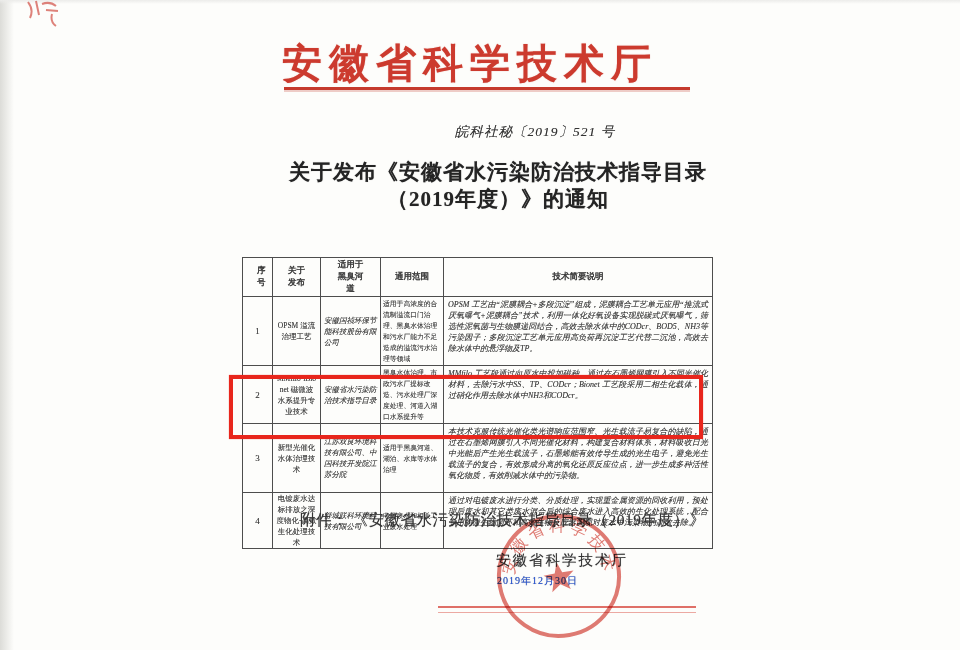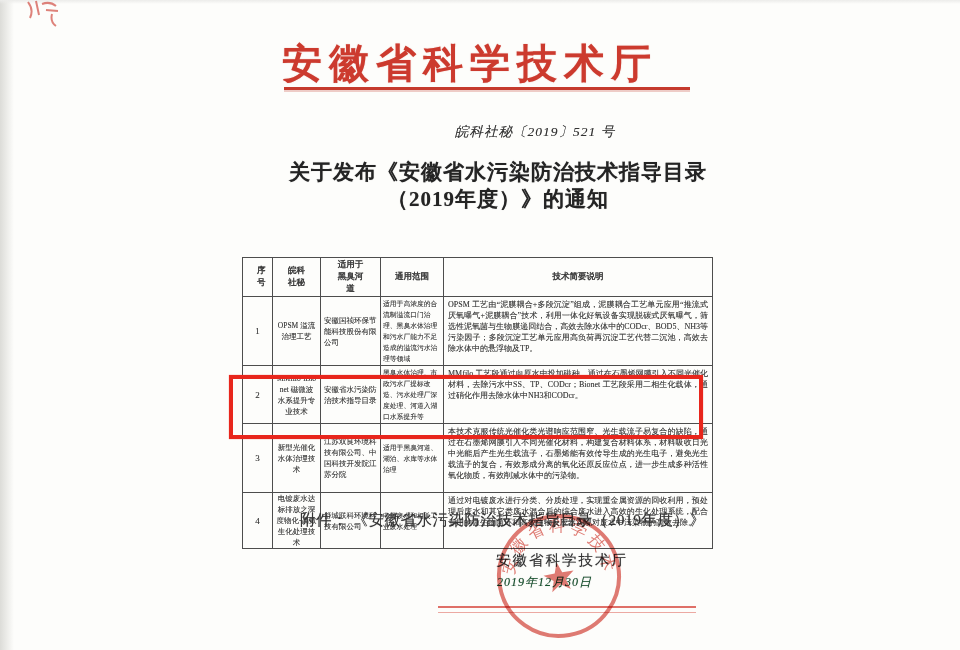--- a/index.html
+++ b/index.html
@@ -24,34 +24,34 @@
     font-size:21px;font-weight:bold;line-height:27px;color:#242424;letter-spacing:1px;
     text-shadow:0 0 .7px rgba(20,20,20,.5);margin-left:28px;}
 
   table.tech{position:absolute;left:242px;top:257px;width:470px;border-collapse:collapse;
     table-layout:fixed;background:transparent;}
   table.tech th,table.tech td{border:1px solid #4d4d4d;overflow:hidden;
     color:#3f3f3f;text-shadow:0 0 .5px rgba(50,50,50,.55);}
   table.tech th{font-size:8.5px;font-weight:bold;height:12px;padding:1px 14px;text-align:center;}
   td.c-no{font-size:9px;text-align:center;vertical-align:middle;}
   td.c-name{font-size:7.5px;line-height:11px;padding:0 3px;vertical-align:middle;word-break:break-all;text-align:center;}
-  td.c-prov{font-size:7.5px;line-height:11px;padding:1px 3px;vertical-align:middle;word-break:break-all;}
+  td.c-prov{font-size:7.5px;line-height:11px;padding:1px 3px;vertical-align:middle;word-break:break-all;font-style:italic;}
   td.c-scope{font-size:6.8px;line-height:11px;padding:1px 2px;vertical-align:middle;word-break:break-all;}
-  td.c-sum{font-size:8px;line-height:11px;padding:2px 4px;vertical-align:top;text-align:justify;word-break:break-all;}
+  td.c-sum{font-size:8px;line-height:11px;padding:2px 4px;vertical-align:top;text-align:justify;word-break:break-all;font-style:italic;}
   tr.row1 td{height:62px;} tr.row2 td{height:42px;} tr.row3 td{height:64px;} tr.row4 td{height:46px;margin-top:16px;}
 
   .red-box{position:absolute;left:229px;top:375px;width:466px;height:56px;
     border:4px solid #e8261c;z-index:6;box-shadow:0 0 1px rgba(232,38,28,.6);}
 
   .attachment{position:absolute;left:300px;top:510px;font-size:15.5px;color:#343434;
     letter-spacing:.5px;text-shadow:0 0 .7px rgba(40,40,40,.5);}
   .sig{position:absolute;left:496px;top:551px;font-size:14.5px;letter-spacing:2px;color:#333;
     text-shadow:0 0 .7px rgba(40,40,40,.5);z-index:2;}
-  .date{position:absolute;left:497px;top:574px;font-size:12px;letter-spacing:1px;color:#14532d;
-    text-shadow:0 0 .7px rgba(40,40,40,.5);z-index:2;font-style:italic;}
+  .date{position:absolute;left:497px;top:574px;font-size:10px;letter-spacing:1px;color:#1d4ed8;
+    text-shadow:0 0 .7px rgba(40,40,40,.5);z-index:2;}
   .seal{position:absolute;left:486px;top:503px;z-index:3;mix-blend-mode:multiply;opacity:.88;}
   .red-line{position:absolute;left:438px;top:606px;width:258px;height:4px;z-index:1;
     border-top:2px solid rgba(213,66,55,.75);border-bottom:1px solid rgba(213,66,55,.45);}
 </style>
 </head>
 <body>
 
 <div class="page">
   <div class="edge-shadow"></div>
   <div class="top-shade"></div>
@@ -74,21 +74,21 @@
     <colgroup>
       <col style="width:30px">
         <col style="width:48px">
         <col style="width:60px">
         <col style="width:63px">
         <col style="width:269px">
     </colgroup>
     <thead>
         <tr id="thead-row">
           <th>序号</th>
-          <th>皖科社秘</th>
+          <th>关于发布</th>
           <th>适用于黑臭河道</th>
           <th>通用范围</th>
           <th>技术简要说明</th>
         </tr>
       </thead>
     <tbody id="table-body">
         <tr class="row1">
           <td class="c-no">1</td>
           <td class="c-name">OPSM 溢流治理工艺</td>
           <td class="c-prov">安徽国祯环保节能科技股份有限公司</td>

